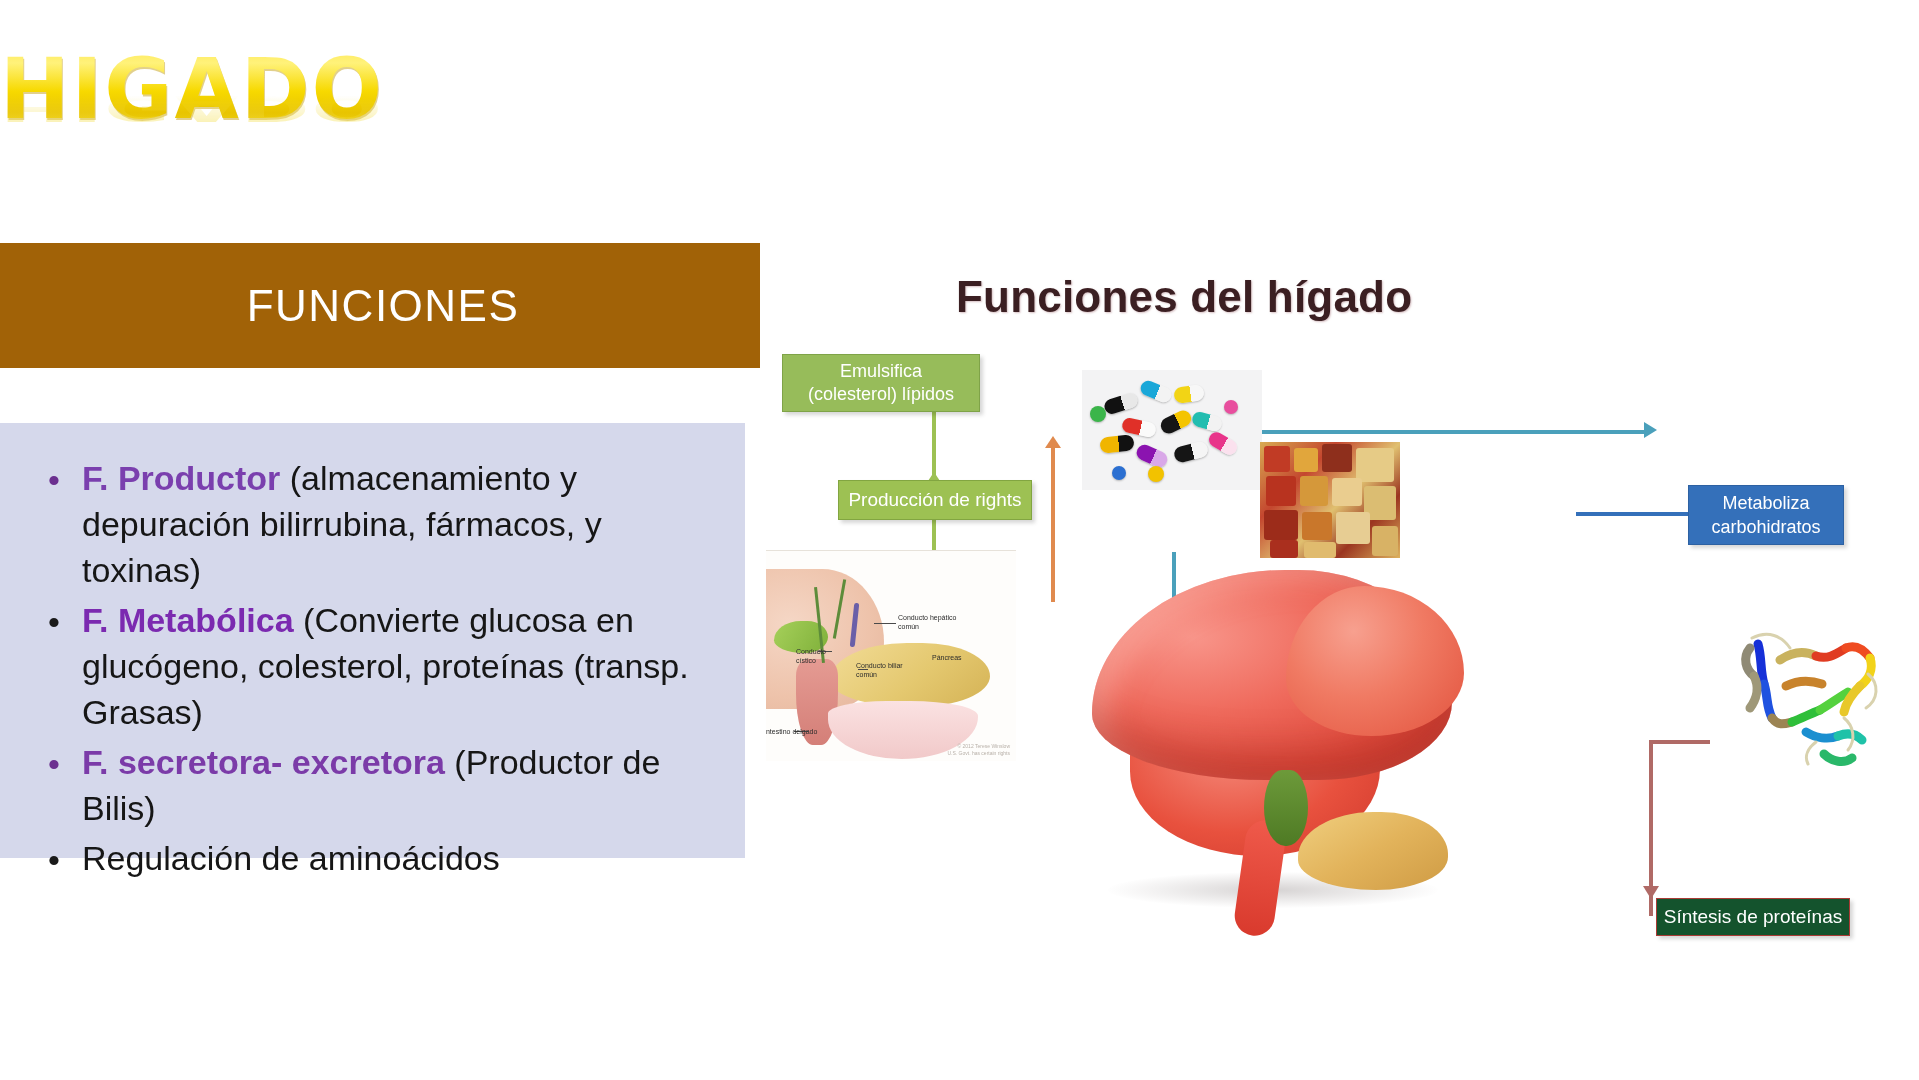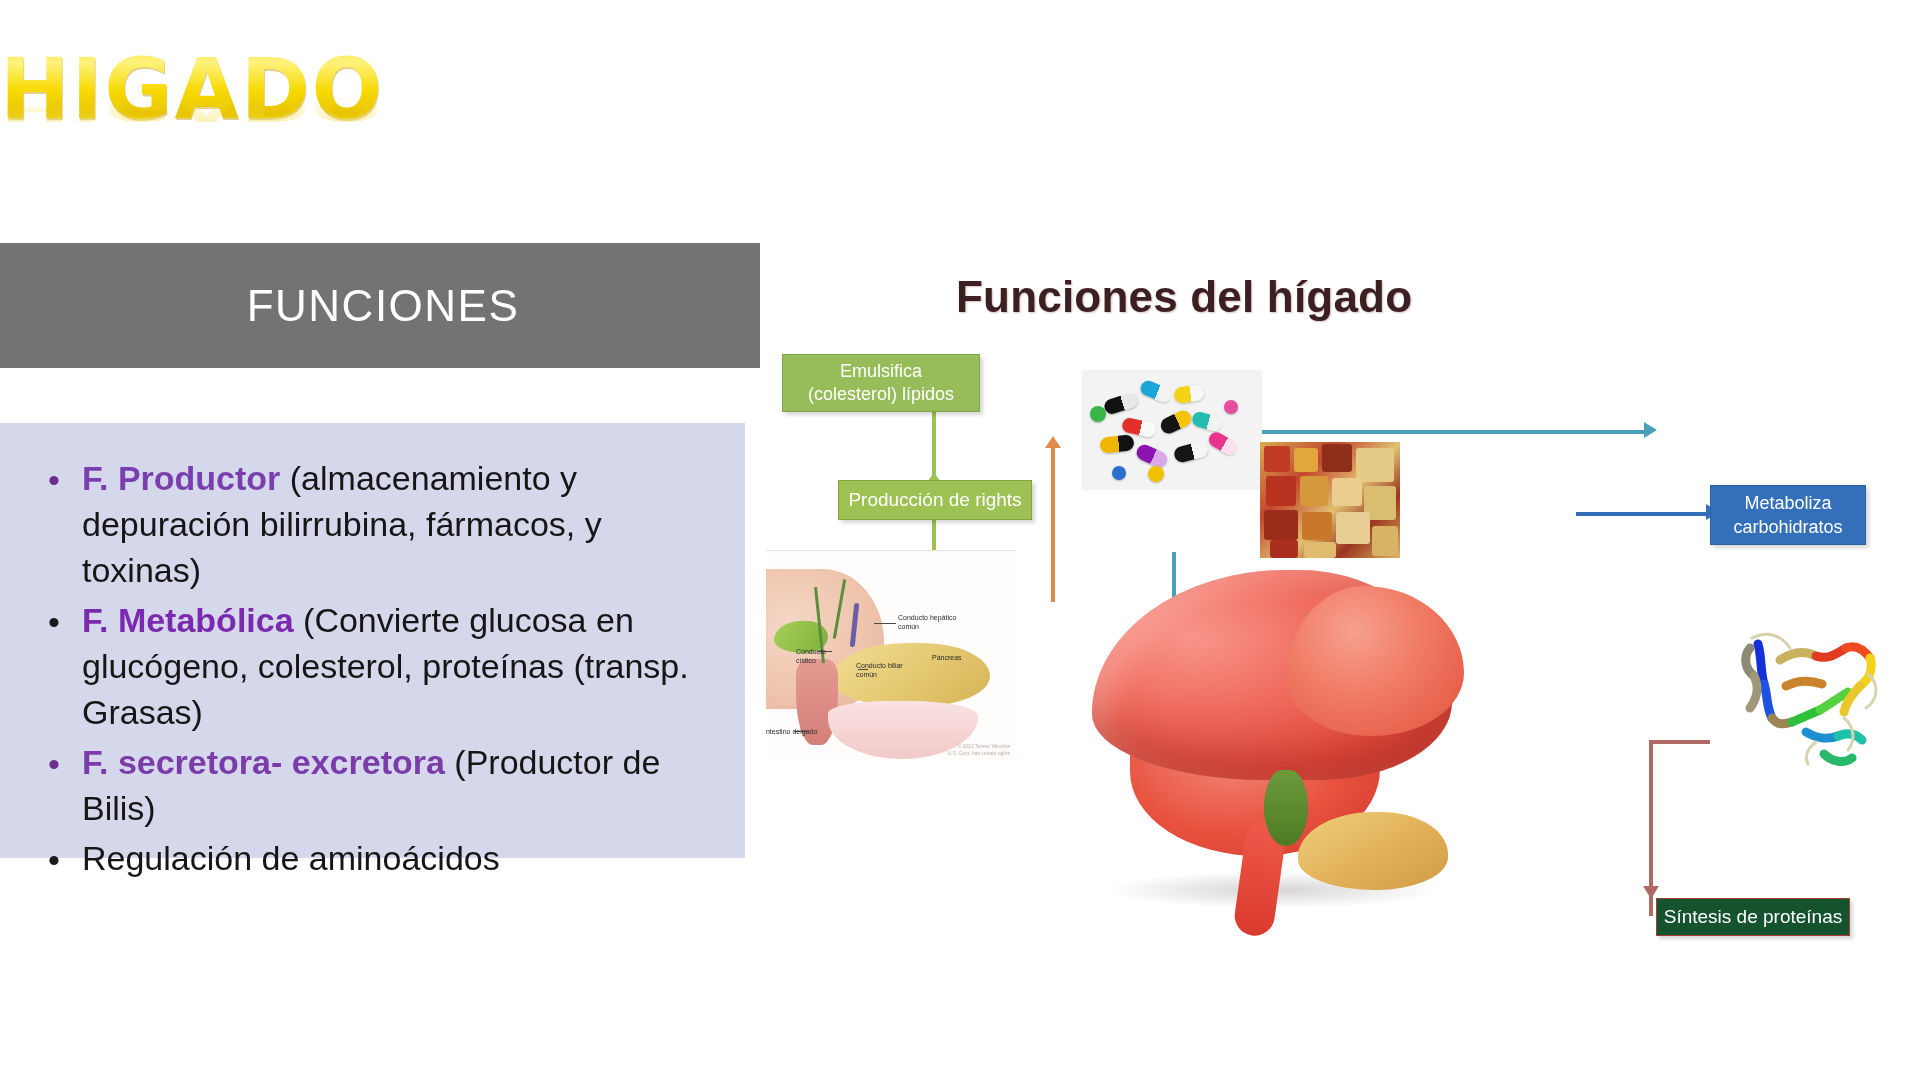--- a/index.html
+++ b/index.html
@@ -57,21 +57,21 @@
     opacity: 0.42;
   }
 
   
   #funciones-header {
     position: absolute;
     left: 0;
     top: 243px;
     width: 760px;
     height: 125px;
-    background: #737373;
+    background: #a16207;
     display: flex;
     align-items: center;
     justify-content: center;
   }
   #funciones-header-label {
     color: #ffffff;
     font-size: 44px;
     font-family: "Liberation Sans", sans-serif;
     font-weight: 400;
     letter-spacing: 1.5px;
@@ -218,21 +218,21 @@
     border: 1px solid #82a541;
     font-size: 19px; line-height: 22px;
   }
   #box-metabolizacion-toxicos {
     left: 889px; top: 172px;  width: 196px; height: 82px;
     background: #3fa9c4;
     border: 1px solid #3797b0;
     font-size: 18px; line-height: 25px;
   }
   #box-metaboliza-carbohidratos {
-    left: 950px; top: 305px;  width: 154px; height: 58px;
+    left: 928px; top: 305px;  width: 154px; height: 58px;
     background: #3470ba;
     border: 1px solid #2d61a2;
     font-size: 18px; line-height: 24px;
   }
   #box-sintesis-proteinas {
     left: 896px; top: 718px;  width: 192px; height: 36px;
     background: #14532d;
     border: 1px solid #a93b35;
     font-size: 19px; line-height: 22px;
   }

